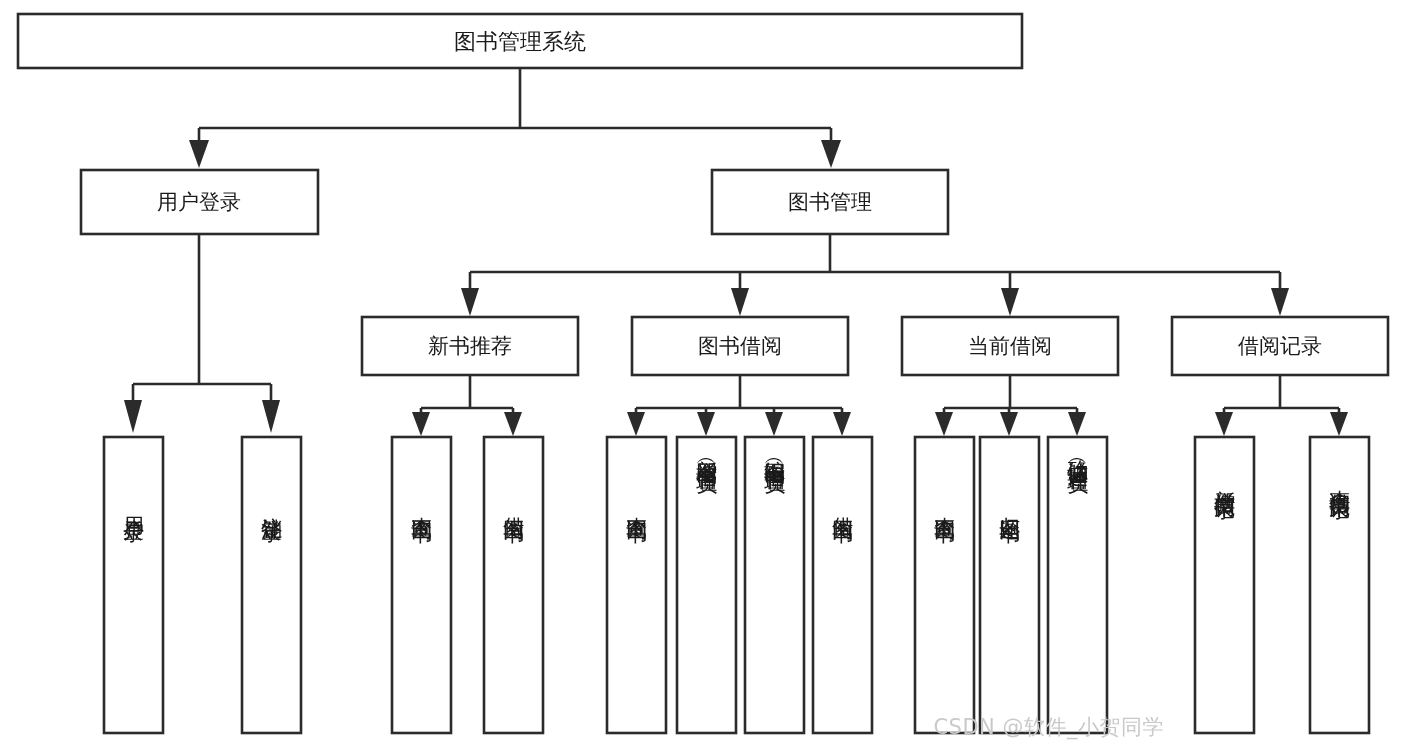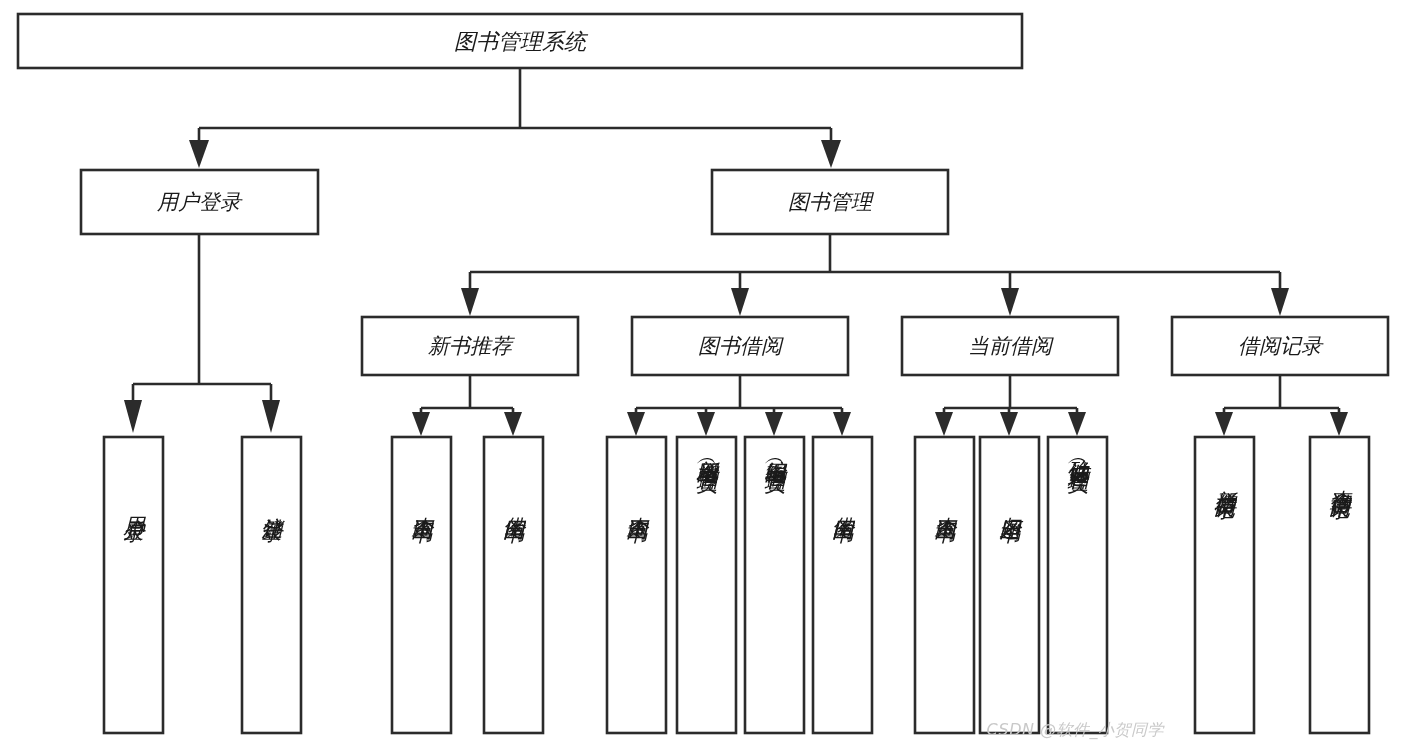--- a/index.html
+++ b/index.html
@@ -11,21 +11,20 @@
     font-family: "DejaVu Sans", "Liberation Sans", sans-serif;
     width: 1405px;
     height: 747px;
     overflow: hidden;
     position: relative;
   }
   #diagram-root {
     position: relative;
     width: 1174px;
     height: 747px;
-    font-style: italic;
   }
   svg.diagram {
     position: absolute;
     top: 0;
     left: 0;
     width: 1405px;
     height: 747px;
     display: block;
   }
   .node-rect {
@@ -68,21 +67,21 @@
     line-height: 1.08;
     letter-spacing: 2px;
     color: #1a1a1a;
     white-space: nowrap;
   }
   .watermark {
     position: absolute;
     right: 10px;
     bottom: 6px;
     font-family: "DejaVu Sans", "Liberation Sans", sans-serif;
-    font-size: 16px;
+    font-size: 21px;
     color: #c9c9c9;
     letter-spacing: 0.5px;
     white-space: nowrap;
   }
 </style>
 </head>
 <body>
 
 <div id="diagram-root">
 

